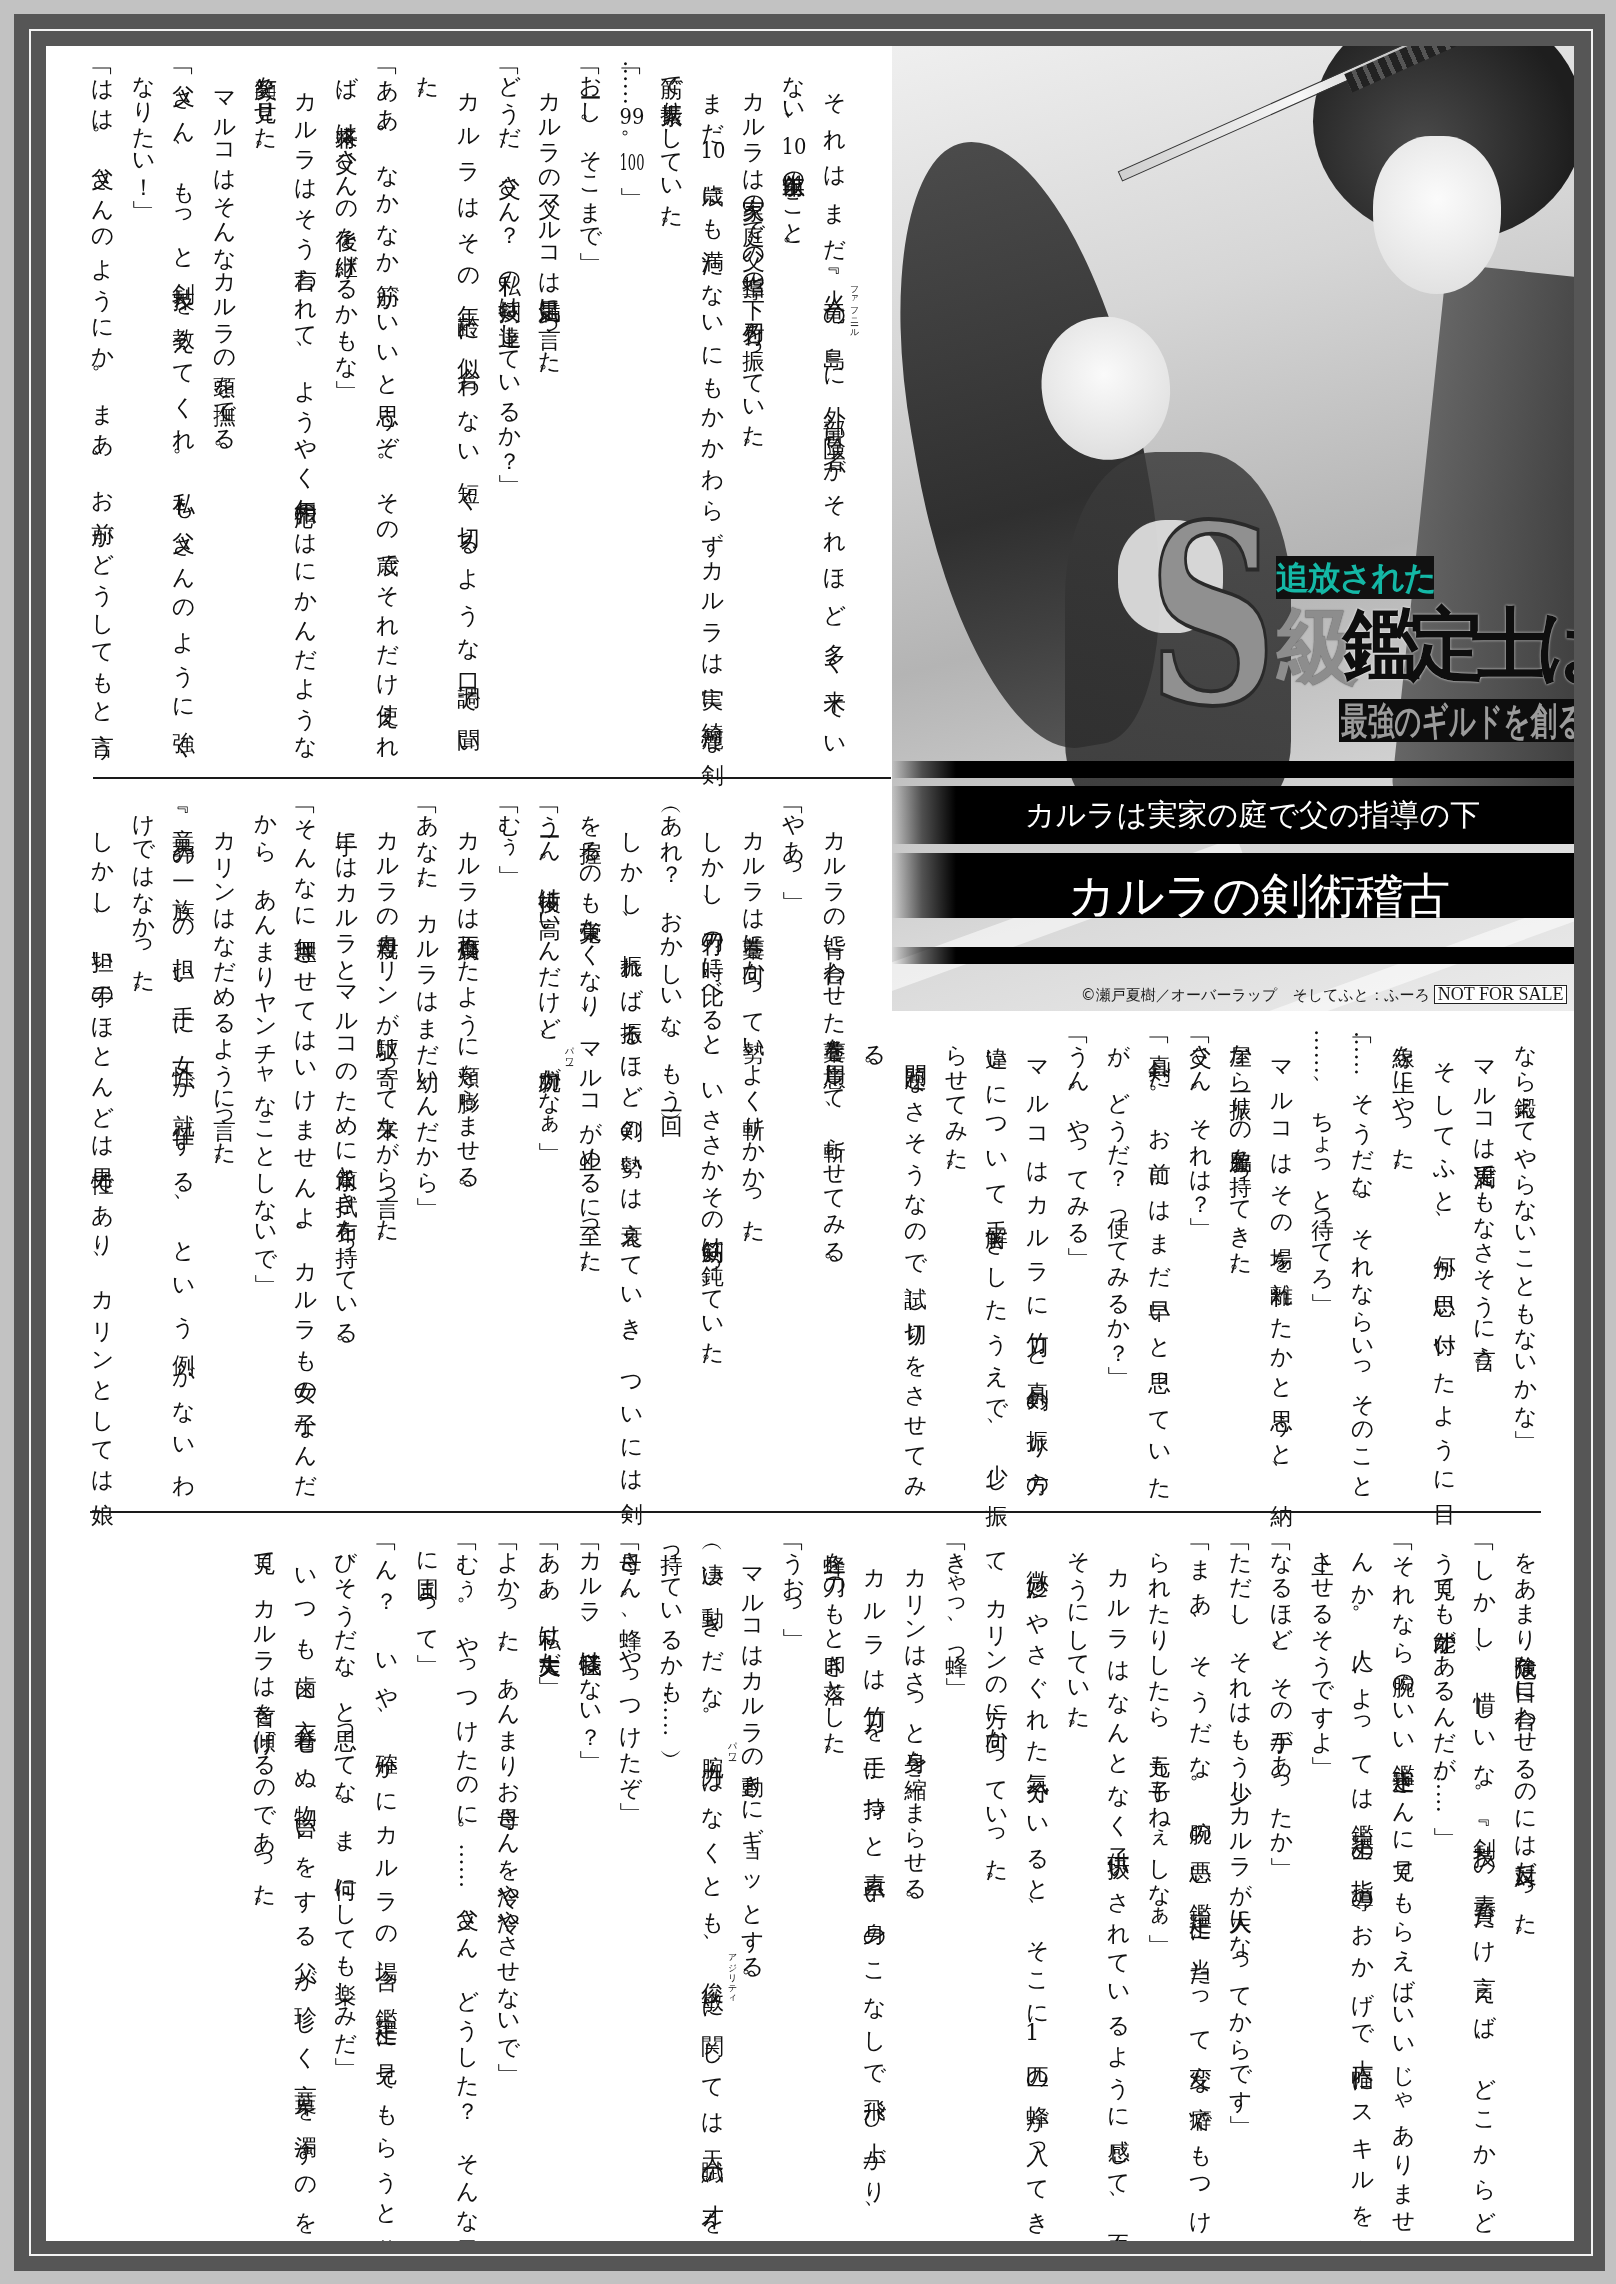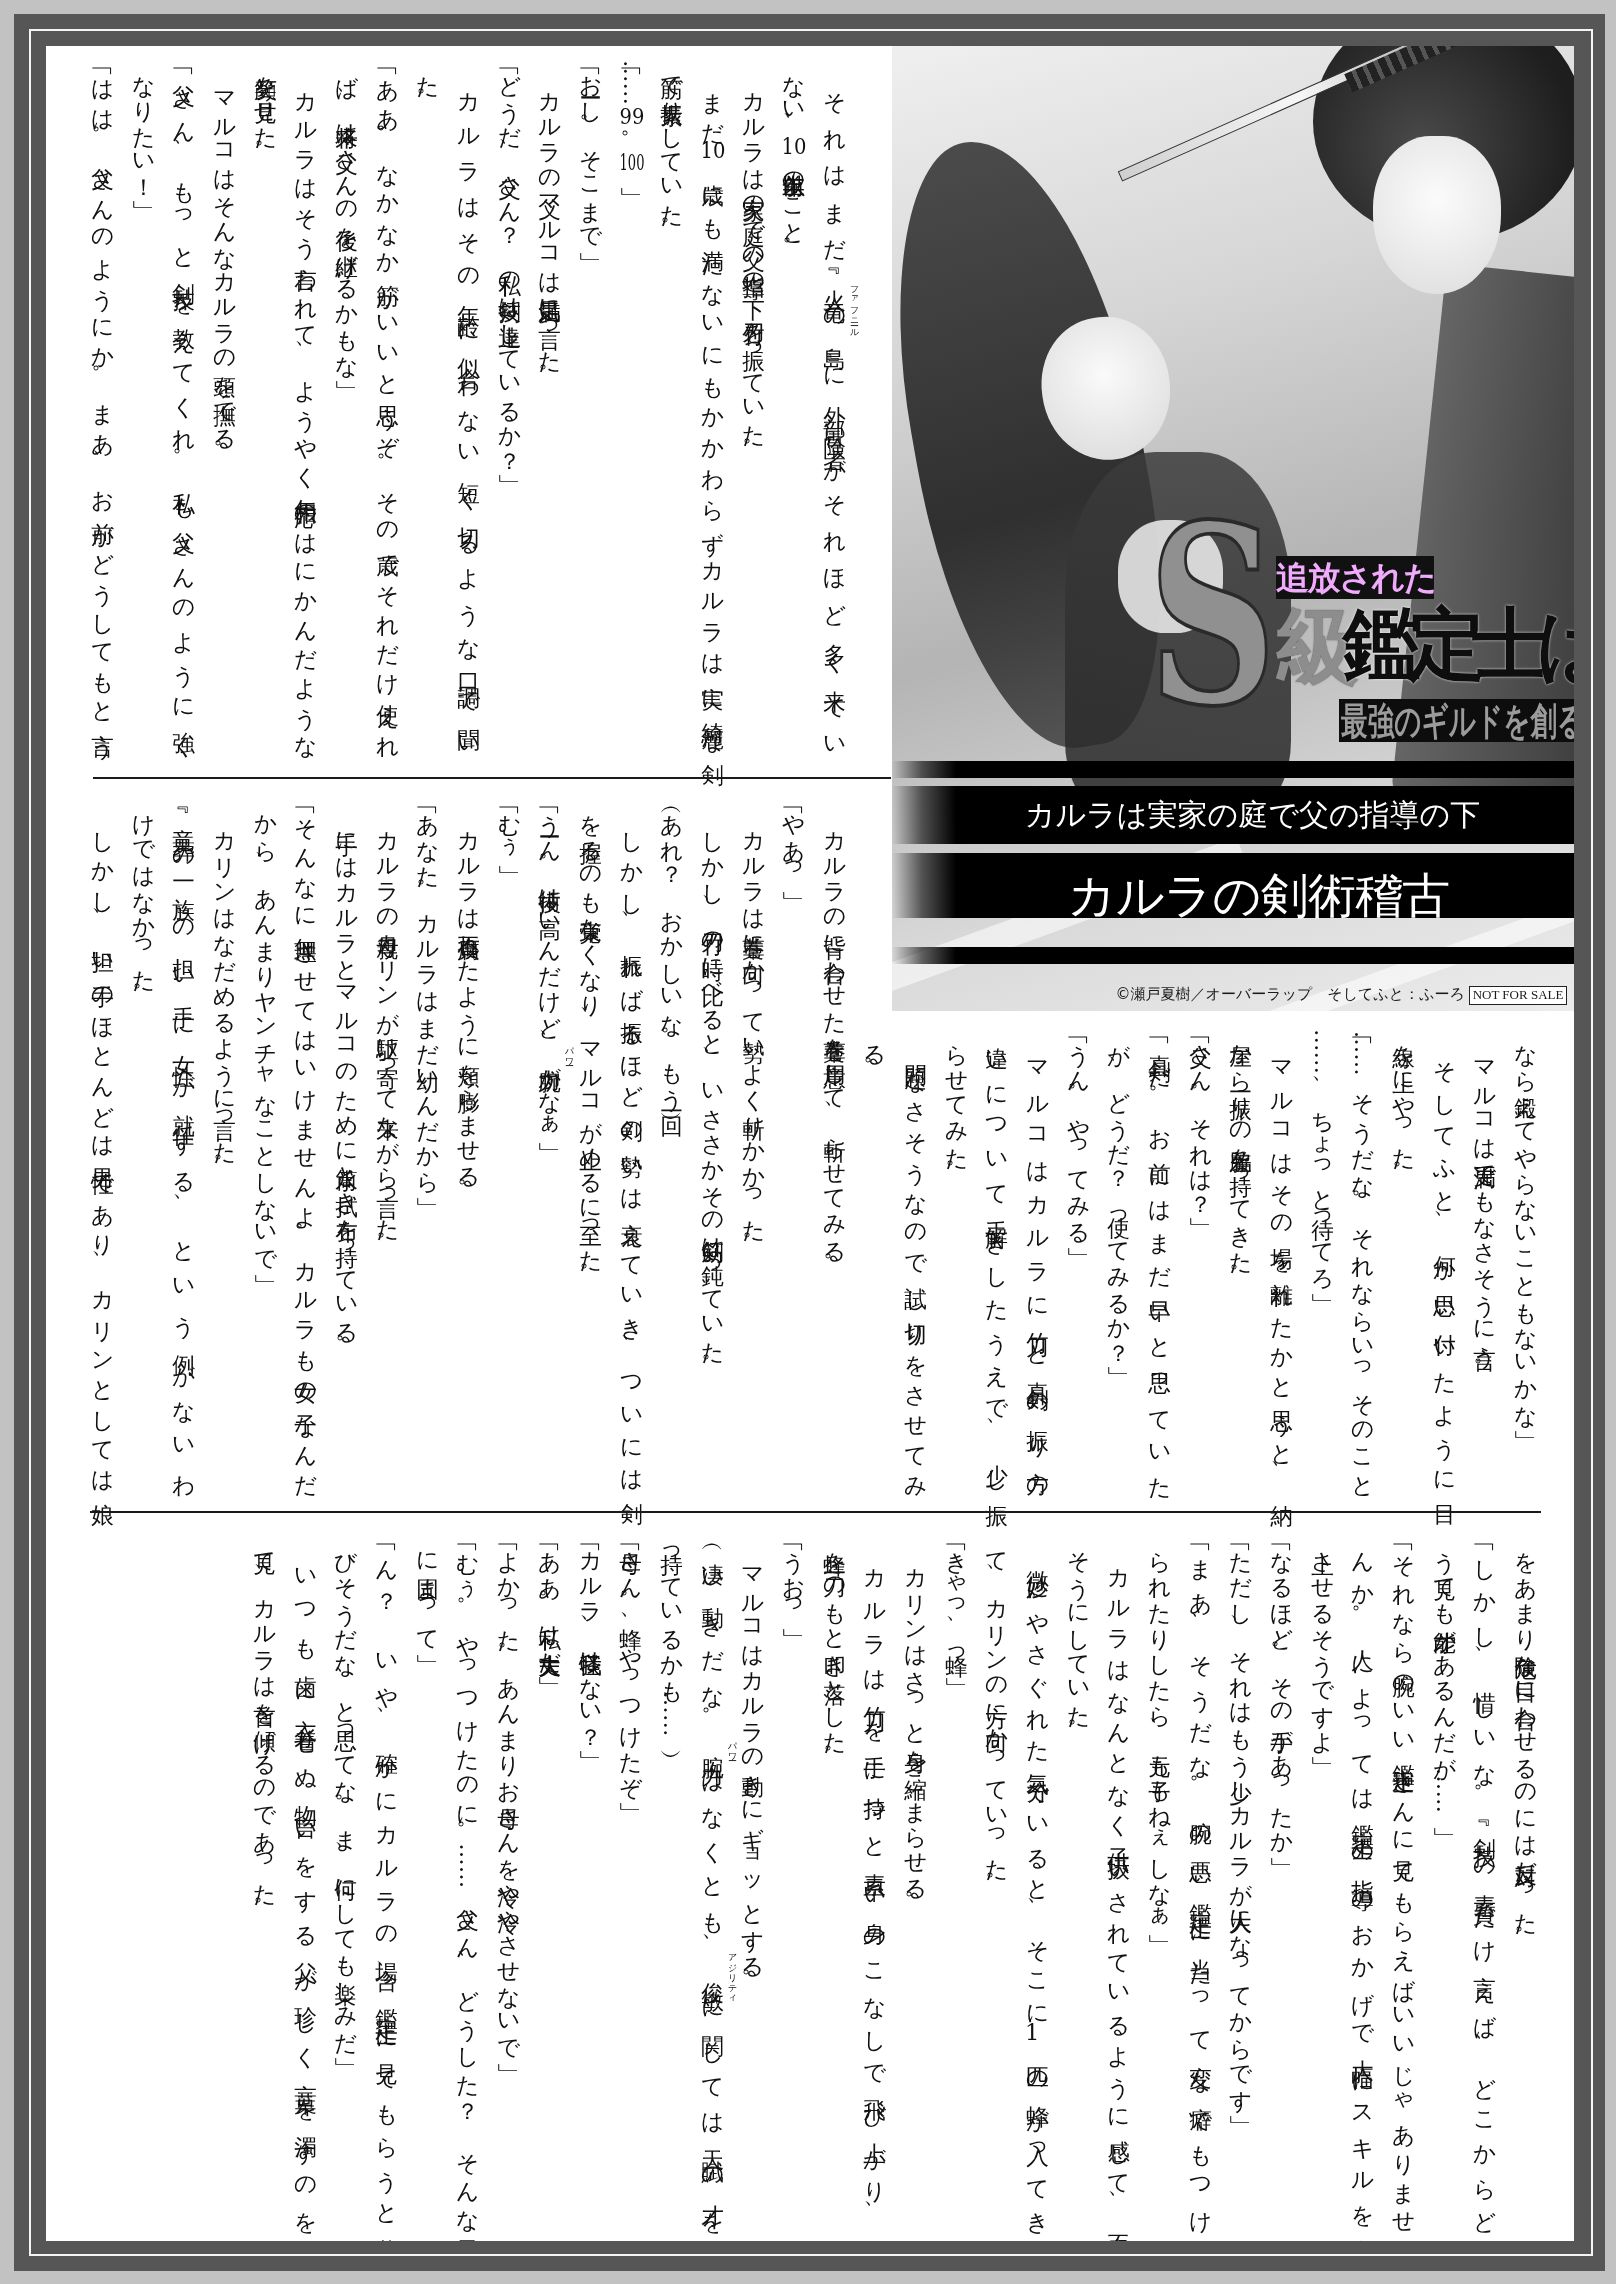--- a/index.html
+++ b/index.html
@@ -33,21 +33,21 @@
     background: linear-gradient(90deg, #5a5a5a, #2c2c2c); transform: rotate(6deg); opacity: .9; }
   .sword { left: 211px; top: 45px; width: 391px; height: 9px; border: 0.8px solid #333;
     background: linear-gradient(90deg, #cfcfcf, #f7f7f7 50%, #9a9a9a); transform: rotate(-24deg); }
   .sword-handle { left: 451px; top: 3px; width: 120px; height: 19.5px;
     background: repeating-linear-gradient(90deg, #222 0 7.5px, #555 7.5px 12px); transform: rotate(-24deg); }
   .streak { background: rgba(255,255,255,.55); transform: rotate(-20deg); }
   .streak-1 { left: -30px; top: 857px; width: 391px; height: 27px; }
   .streak-2 { left: 226px; top: 925px; width: 526px; height: 19.5px; }
 
   .logo-line1 { position: absolute; left: 384px; top: 510px; width: 158px; height: 43px; background: #111;
-    color: #f0abfc; font-size: 33px; line-height: 43px; text-align: left; letter-spacing: -1.5px; font-weight: bold; white-space: nowrap; }
+    color: #14b8a6; font-size: 33px; line-height: 43px; text-align: left; letter-spacing: -1.5px; font-weight: bold; white-space: nowrap; }
   .logo-s { position: absolute; left: 256px; top: 446px; font-size: 248px; line-height: 248px; font-weight: bold;
     color: #909090; -webkit-text-stroke: 3.8px #2a2a2a; transform: scaleX(0.72); transform-origin: left top; }
   .logo-kyu { position: absolute; left: 384px; top: 559px; font-size: 83px; line-height: 83px; color: #8d8d8d;
     text-shadow: 0 0 1.5px #444; font-weight: bold; white-space: nowrap; }
   .logo-kantei { position: absolute; left: 451px; top: 556px; font-size: 78px; line-height: 83px; color: #0e0e0e;
     letter-spacing: -13.5px; text-shadow: 0 0 2.3px #fff; font-weight: bold; white-space: nowrap; }
   .logo-line3 { position: absolute; left: 447px; top: 653px; width: 248px; height: 43px; background: #0d0d0d; overflow: hidden; }
   .logo-line3 span { display: inline-block; font-size: 38px; line-height: 43px; color: #9b9b9b; white-space: nowrap;
     transform: scaleX(0.7); transform-origin: 0 50%; padding-left: 3px; font-weight: bold; }
 
@@ -57,21 +57,21 @@
   .band-label { top: 740px; height: 58px; }
   .band-title { top: 807px; height: 65px; }
   .stripe-bottom { top: 901px; height: 17.3px; }
   .band-text { color: #fff; text-align: center; white-space: nowrap; box-sizing: border-box; width: 100%; }
   .band-label .band-text { font-size: 30px; line-height: 58px; padding-left: 38px; font-family: "DejaVu Sans", sans-serif; }
   .band-title .band-text { font-size: 48px; line-height: 85px; padding-left: 50px; letter-spacing: -0.8px; }
 
   .credit { position: absolute; right: 8.3px; top: 939px; font-size: 15px; line-height: 19.5px; color: #1a1a1a;
     white-space: nowrap; font-family: "DejaVu Sans", sans-serif; }
   .credit .badge { display: inline-block; margin-left: 4.5px; padding: 0 2.3px; border: 1.1px solid #222; background: #fff;
-    font-family: "Liberation Serif", serif; font-size: 13px; line-height: 16.5px; }
+    font-family: "Liberation Serif", serif; font-size: 18px; line-height: 16.5px; }
 
   
   .block { position: absolute; left: 0; }
   .blk-top-left { top: 14.3px; width: 801px; height: 686px; }
   .blk-mid-left { top: 753px; width: 801px; height: 686px; }
   .blk-mid-right { top: 983px; width: 1492px; height: 458px; }
   .blk-bottom { top: 1490px; width: 1492px; height: 686px; }
   .col { position: absolute; top: 0; height: 100%; width: 24px; writing-mode: vertical-rl;
     font-size: 22.6px; line-height: 24px; white-space: nowrap; }
   .col.full { white-space: normal; text-align: justify; text-align-last: justify; }

